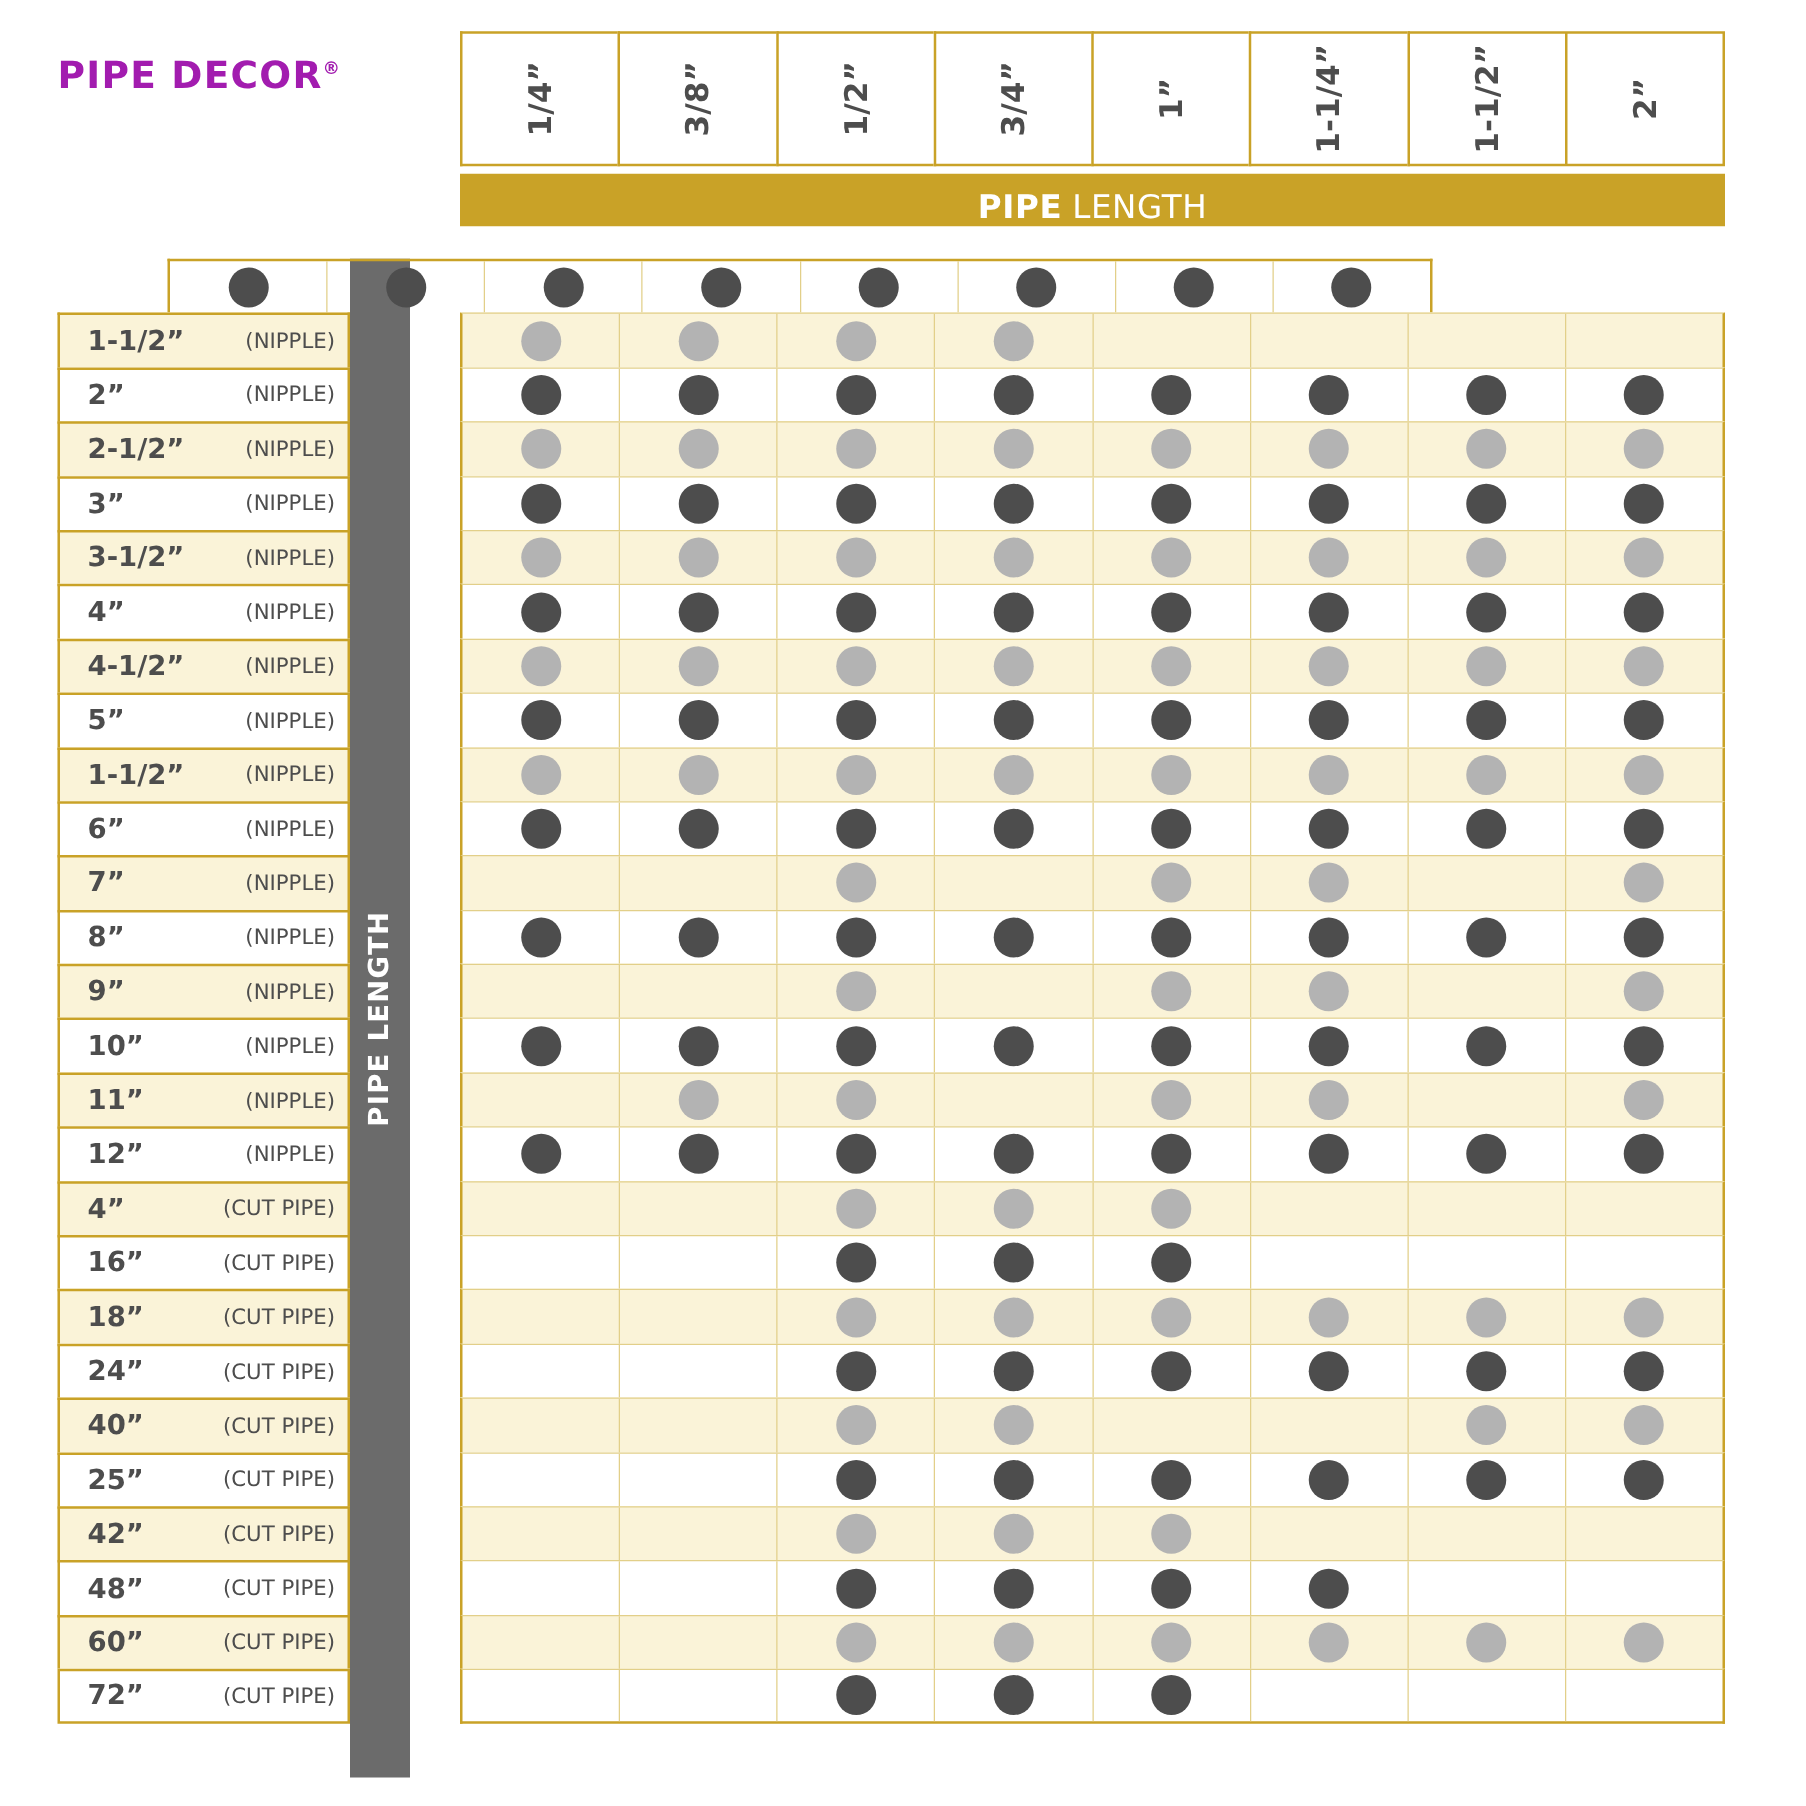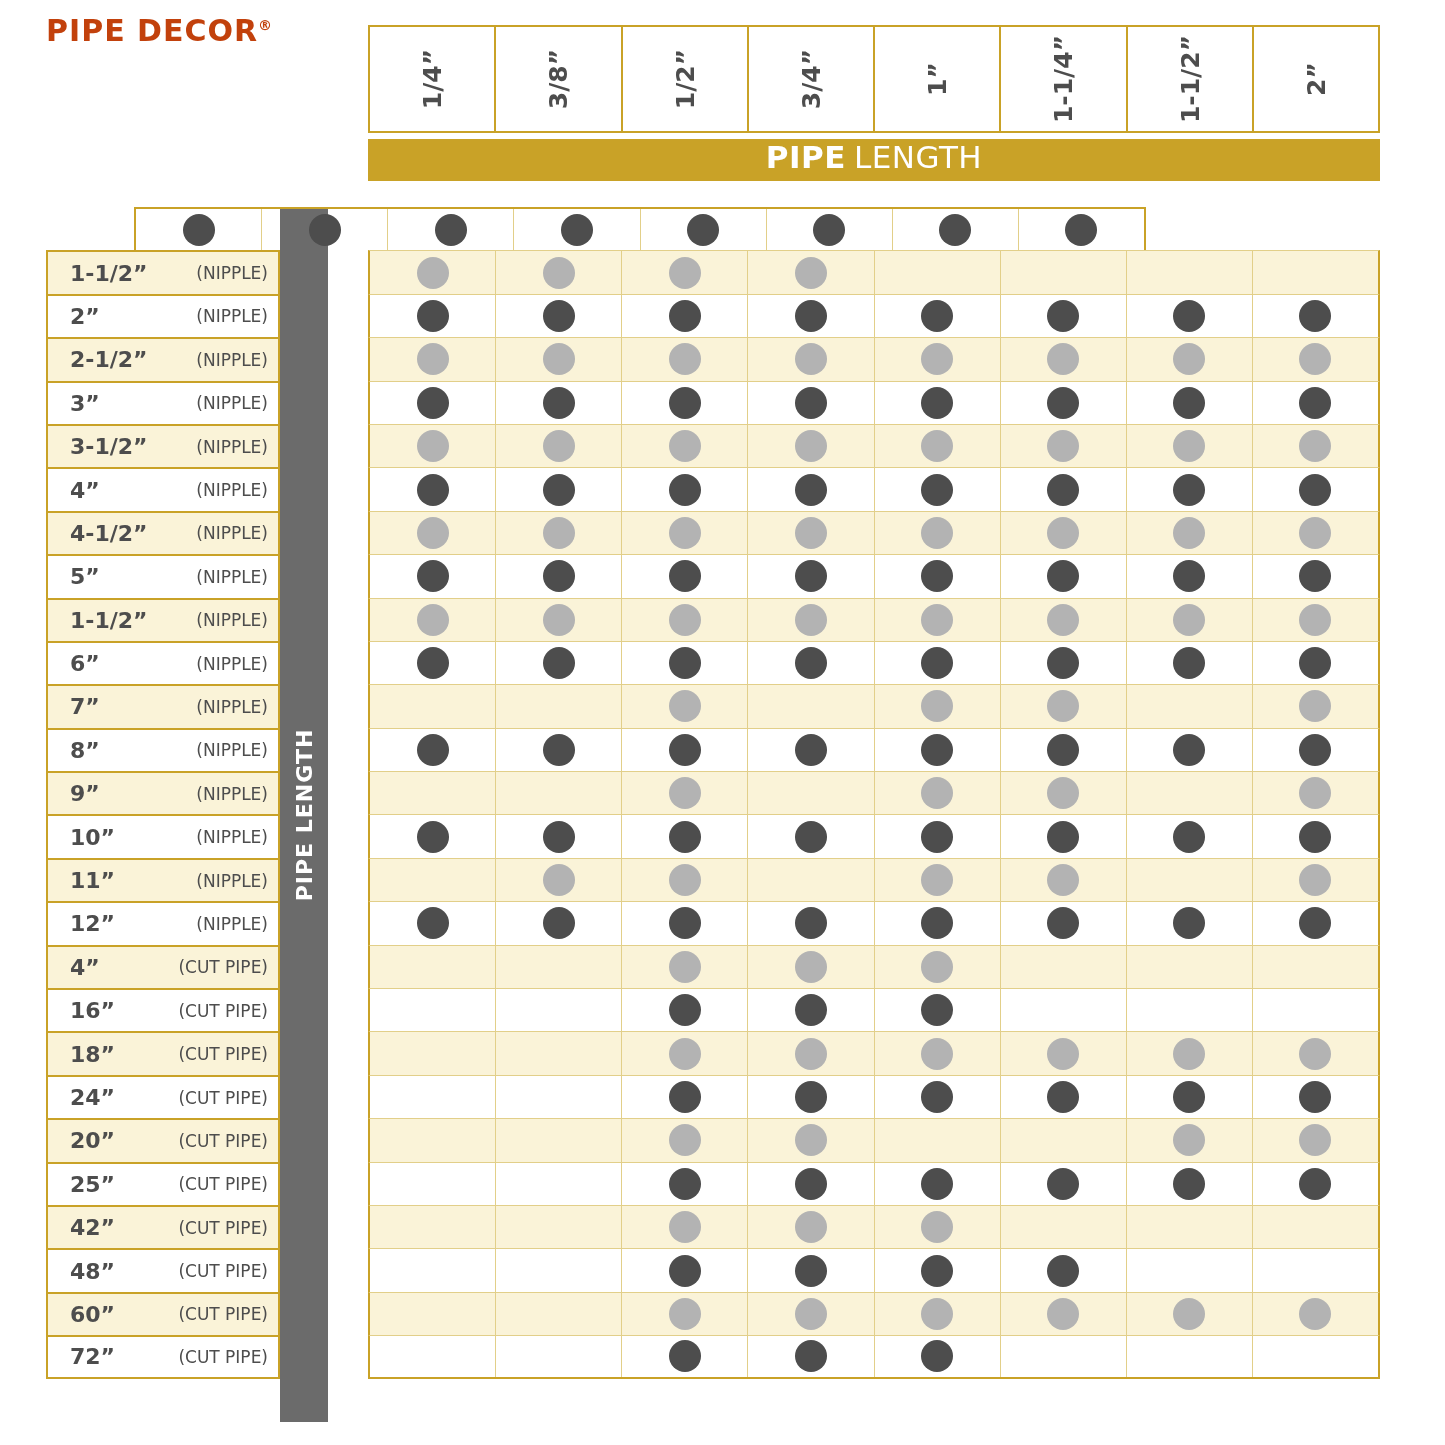--- a/index.html
+++ b/index.html
@@ -21,23 +21,24 @@
     position: absolute;
     left: 46px;
     top: 16px;
     width: 320px;
   }
   #brand-logo {
     font-family: "DejaVu Sans", sans-serif;
     font-size: 30px;
     font-weight: bold;
     letter-spacing: 1px;
-    color: #c2410c;
+    color: #a21caf;
     line-height: 1;
     white-space: nowrap;
+    margin-top: 30px;
   }
   #brand-logo .reg {
     font-size: 14px;
     vertical-align: super;
   }
   #chart-title {
     font-family: "DejaVu Sans", sans-serif;
     font-size: 40px;
     font-weight: bold;
     color: #6b6b6b;
@@ -79,24 +80,24 @@
 
   
   #nominal-banner {
     position: absolute;
     left: 368px;
     top: 139px;
     width: 1012px;
     height: 42px;
     background: #c9a227;
     display: flex;
-    align-items: flex-start;
+    align-items: flex-end;
     justify-content: center;
     font-family: "DejaVu Sans", sans-serif;
-    font-size: 31px;
+    font-size: 26px;
     color: #ffffff;
     letter-spacing: 0.5px;
   }
   #nominal-banner b { font-weight: bold; margin-right: 8px; }
 
   
   #length-bar {
     position: absolute;
     left: 280px;
     top: 207px;
@@ -923,21 +924,21 @@
         <div class="cell">
           <div class="dot"></div>
         </div>
         <div class="cell">
           <div class="dot"></div>
         </div>
       </div>
     </div>
     <div class="row alt">
       <div class="label-cell">
-        <span class="label-size">20”</span>
+        <span class="label-size">40”</span>
         <span class="label-kind">(CUT PIPE)</span>
       </div>
       <div class="spacer"></div>
       <div class="cells">
         <div class="cell">
           <div class="dot none"></div>
         </div>
         <div class="cell">
           <div class="dot none"></div>
         </div>

